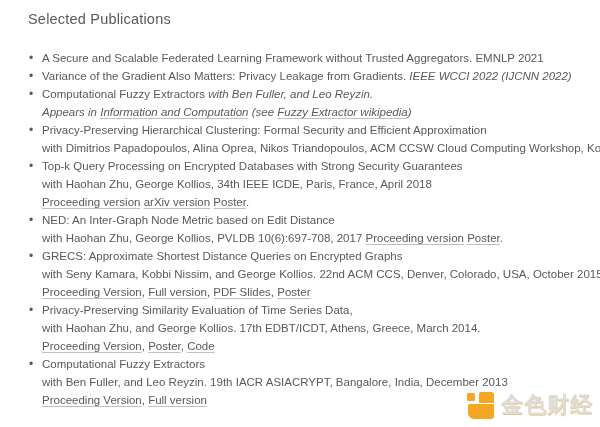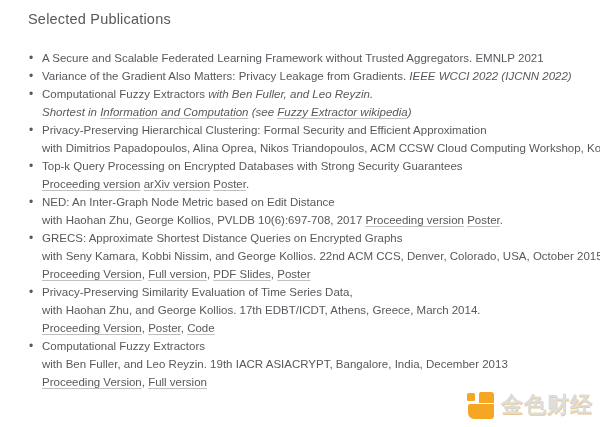--- a/index.html
+++ b/index.html
@@ -97,28 +97,29 @@
 
   <ul class="pub-list">
       <li>
         <div class="pub-line"><span>A Secure and Scalable Federated Learning Framework without Trusted Aggregators. EMNLP 2021</span></div>
       </li>
       <li>
         <div class="pub-line"><span>Variance of the Gradient Also Matters: Privacy Leakage from Gradients. </span><span class="it">IEEE WCCI 2022 (IJCNN 2022)</span></div>
       </li>
       <li>
         <div class="pub-line"><span>Computational Fuzzy Extractors </span><span class="it">with Ben Fuller, and Leo Reyzin.</span></div>
-        <div class="pub-line"><span class="it">Shortest in </span><a class="it lnk">Information and Computation</a><span class="it"> (see </span><a class="it lnk">Fuzzy Extractor wikipedia</a><span class="it">)</span></div>
+        <div class="pub-line"><span class="it">Appears in </span><a class="it lnk">Information and Computation</a><span class="it"> (see </span><a class="it lnk">Fuzzy Extractor wikipedia</a><span class="it">)</span></div>
       </li>
       <li>
         <div class="pub-line"><span>Privacy-Preserving Hierarchical Clustering: Formal Security and Efficient Approximation</span></div>
         <div class="pub-line"><span>with Dimitrios Papadopoulos, Alina Oprea, Nikos Triandopoulos, ACM CCSW Cloud Computing Workshop, Korea, November 2021</span></div>
       </li>
       <li>
         <div class="pub-line"><span>Top-k Query Processing on Encrypted Databases with Strong Security Guarantees</span></div>
+        <div class="pub-line"><span>with Haohan Zhu, George Kollios, 34th IEEE ICDE, Paris, France, April 2018</span></div>
         <div class="pub-line"><a class="lnk">Proceeding version</a><span> </span><a class="lnk">arXiv version</a><span> </span><a class="lnk">Poster</a><span>.</span></div>
       </li>
       <li>
         <div class="pub-line"><span>NED: An Inter-Graph Node Metric based on Edit Distance</span></div>
         <div class="pub-line"><span>with Haohan Zhu, George Kollios, PVLDB 10(6):697-708, 2017 </span><a class="lnk">Proceeding version</a><span>  </span><a class="lnk">Poster</a><span>.</span></div>
       </li>
       <li>
         <div class="pub-line"><span>GRECS: Approximate Shortest Distance Queries on Encrypted Graphs</span></div>
         <div class="pub-line"><span>with Seny Kamara, Kobbi Nissim, and George Kollios. 22nd ACM CCS, Denver, Colorado, USA, October 2015</span></div>
         <div class="pub-line"><a class="lnk">Proceeding Version</a><span>, </span><a class="lnk">Full version</a><span>, </span><a class="lnk">PDF Slides</a><span>, </span><a class="lnk">Poster</a></div>

